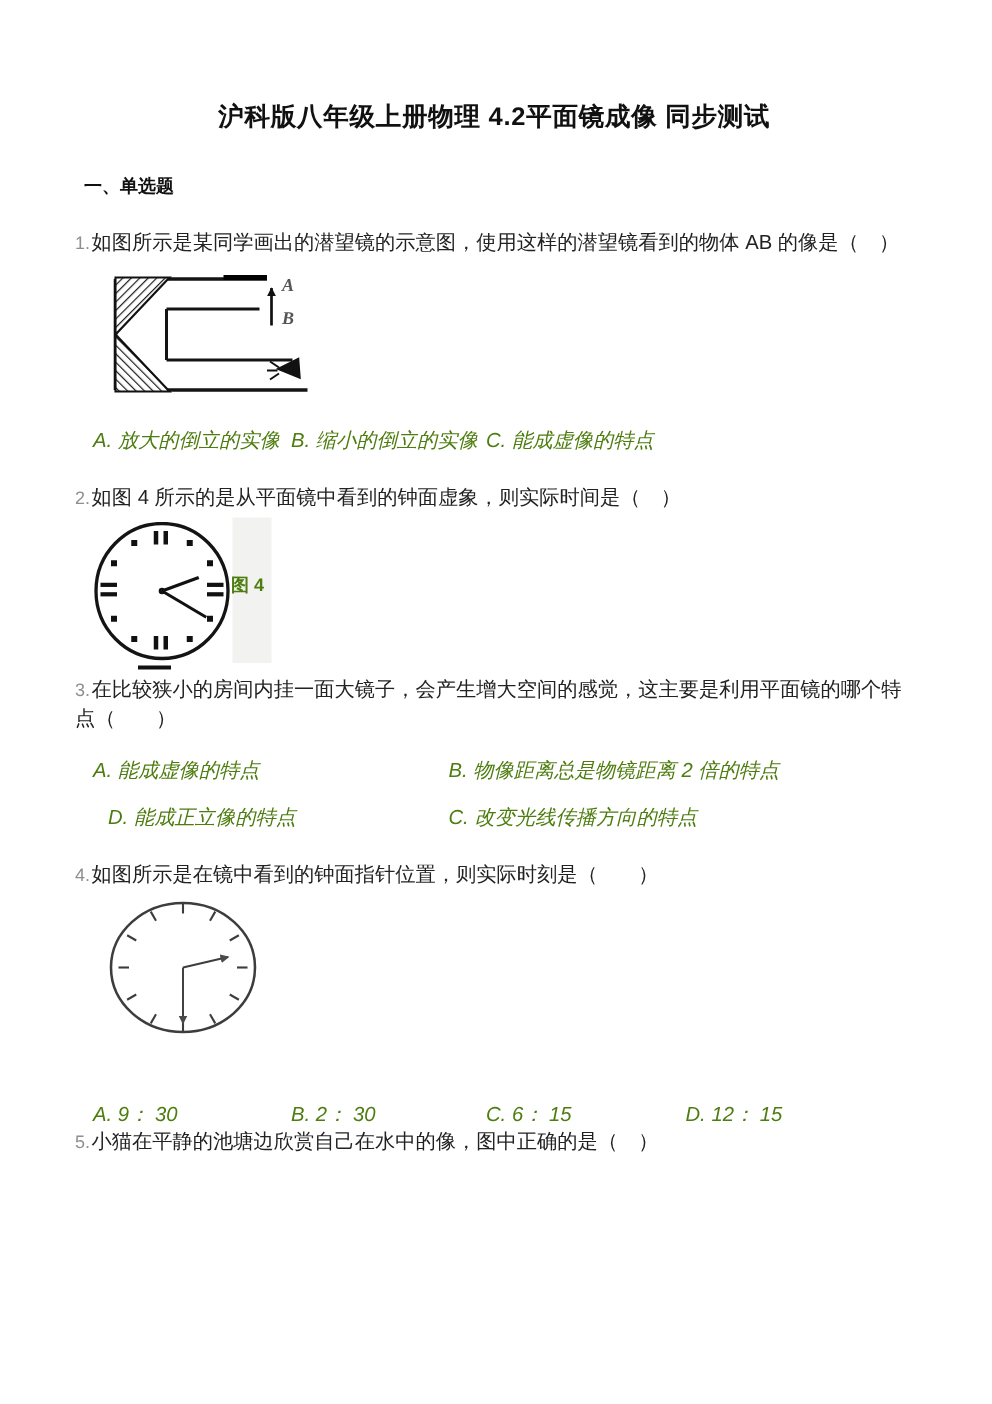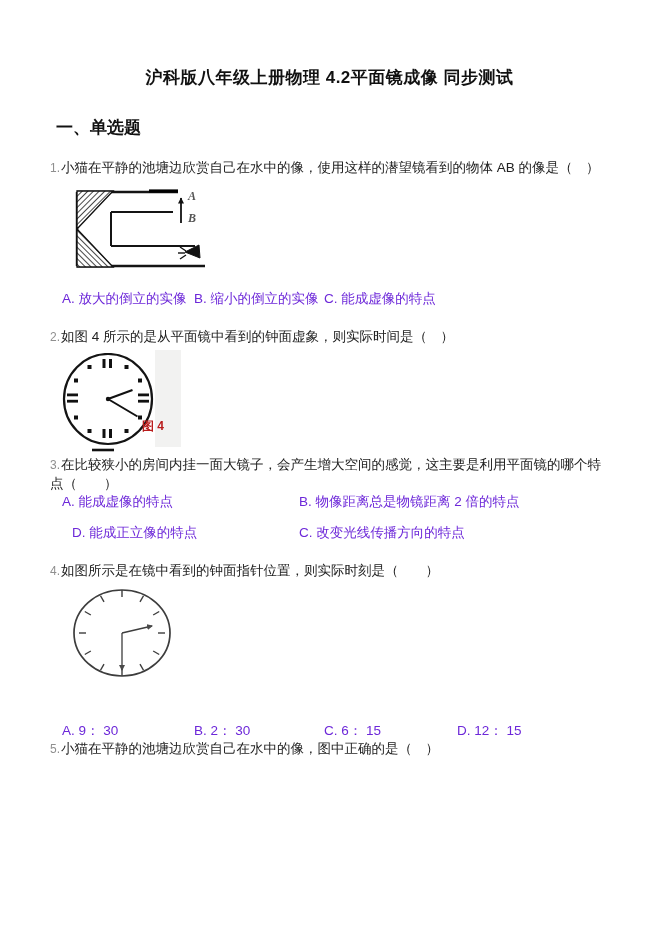--- a/index.html
+++ b/index.html
@@ -1,47 +1,47 @@
 <!DOCTYPE html>
 <html><head>
 <meta charset="utf-8">
 <style>
   html,body{margin:0;padding:0;background:#ffffff;}
   body{width:661px;height:936px;overflow:hidden;
        font-family:"Liberation Sans","DejaVu Sans",sans-serif;color:#1b1b1b;}
   .page{box-sizing:border-box;width:661px;height:864px;padding:66px 52px 0 50px;}
   .title{font-size:17px;font-weight:bold;text-align:center;margin:0 0 27px 0;letter-spacing:.5px;color:#111;}
-  .section{font-size:17px;font-weight:bold;margin:0 0 20px 6px;color:#111;}
+  .section{font-size:12px;font-weight:bold;margin:0 0 20px 6px;color:#111;}
   .q-line{font-size:13.5px;line-height:1.35;margin:0;color:#222;}
   .qnum{color:#8f8f8f;font-size:12px;margin-right:1px;}
-  .options{display:grid;font-size:13.5px;color:#6d28d9;padding-left:12px;}
+  .options{display:grid;font-size:13.5px;color:#4d7c0f;padding-left:12px;font-style:italic;}
   .cols4{grid-template-columns:132px 130px 133px auto;}
   .cols2{grid-template-columns:237px auto;row-gap:13px;}
   .fig{margin:8px 0 0 15px;}
   .fig-q2{position:relative;height:104px;margin:4px 0 2px 0;}
   .fig-q2 svg{position:absolute;left:8px;top:3px;}
   .grey-bar{position:absolute;left:105px;top:0;width:26px;height:97px;background:#f2f2f1;}
-  .fig4-label{position:absolute;left:92px;top:37px;font-size:12px;font-weight:bold;color:#b91c1c;z-index:2;margin-top:31px;}
+  .fig4-label{position:absolute;left:104px;top:37px;font-size:12px;font-weight:bold;color:#4d7c0f;z-index:2;}
   .fig-q4{height:96px;margin:6px 0 0 18px;}
   .gap-q1{margin-top:13px;}
   .gap-after{margin-bottom:20px;}
   .gap-after-sm{margin-bottom:16px;}
   .opts-q4{margin-top:40px;}
   .serif-it{font-family:"Liberation Serif","DejaVu Serif",serif;font-style:italic;font-weight:bold;}
 </style>
 </head>
 <body>
 
 <div class="page">
 
   <h1 class="title">沪科版八年级上册物理 4.2平面镜成像 同步测试</h1>
   <h2 class="section">一、单选题</h2>
 
   <div>
-    <p class="q-line"><span class="qnum">1.</span><span>小猫在平静的池塘边欣赏自己在水中的像，使用这样的潜望镜看到的物体 AB 的像是（　）</span></p>
+    <p class="q-line"><span class="qnum">1.</span><span>如图所示是某同学画出的潜望镜的示意图，使用这样的潜望镜看到的物体 AB 的像是（　）</span></p>
 
     <div class="fig">
       <svg width="150" height="88" viewBox="0 0 150 88">
         <defs>
           <pattern id="hatch1" width="4" height="4" patternUnits="userSpaceOnUse" patternTransform="rotate(45)">
             <rect width="4" height="4" fill="#ffffff"></rect>
             <line x1="0" y1="0" x2="0" y2="4" stroke="#1a1a1a" stroke-width="1.6"></line>
           </pattern>
           <pattern id="hatch2" width="4" height="4" patternUnits="userSpaceOnUse" patternTransform="rotate(-45)">
             <rect width="4" height="4" fill="#ffffff"></rect>
@@ -118,21 +118,21 @@
           <line x1="50" y1="46" x2="79.5" y2="63.5" stroke="#111" stroke-width="2"></line>
           <circle cx="50" cy="46" r="2.2" fill="#111"></circle>
           <line x1="34" y1="97" x2="56" y2="97" stroke="#111" stroke-width="2.6"></line>
         </g>
       </svg>
     </div>
 
   </div>
 
   <div>
-    <p class="q-line" style=""><span class="qnum">3.</span><span>在比较狭小的房间内挂一面大镜子，会产生增大空间的感觉，这主要是利用平面镜的哪个特点（　　）</span></p>
+    <p class="q-line" style="margin-bottom:17px"><span class="qnum">3.</span><span>在比较狭小的房间内挂一面大镜子，会产生增大空间的感觉，这主要是利用平面镜的哪个特点（　　）</span></p>
     <div class="options cols2 gap-after">
       <span>A. 能成虚像的特点</span>
       <span>B. 物像距离总是物镜距离 2 倍的特点</span>
       <span style="padding-left:10px">D. 能成正立像的特点</span>
       <span>C. 改变光线传播方向的特点</span>
     </div>
   </div>
 
   <div>
     <p class="q-line"><span class="qnum">4.</span><span>如图所示是在镜中看到的钟面指针位置，则实际时刻是（　　）</span></p>

